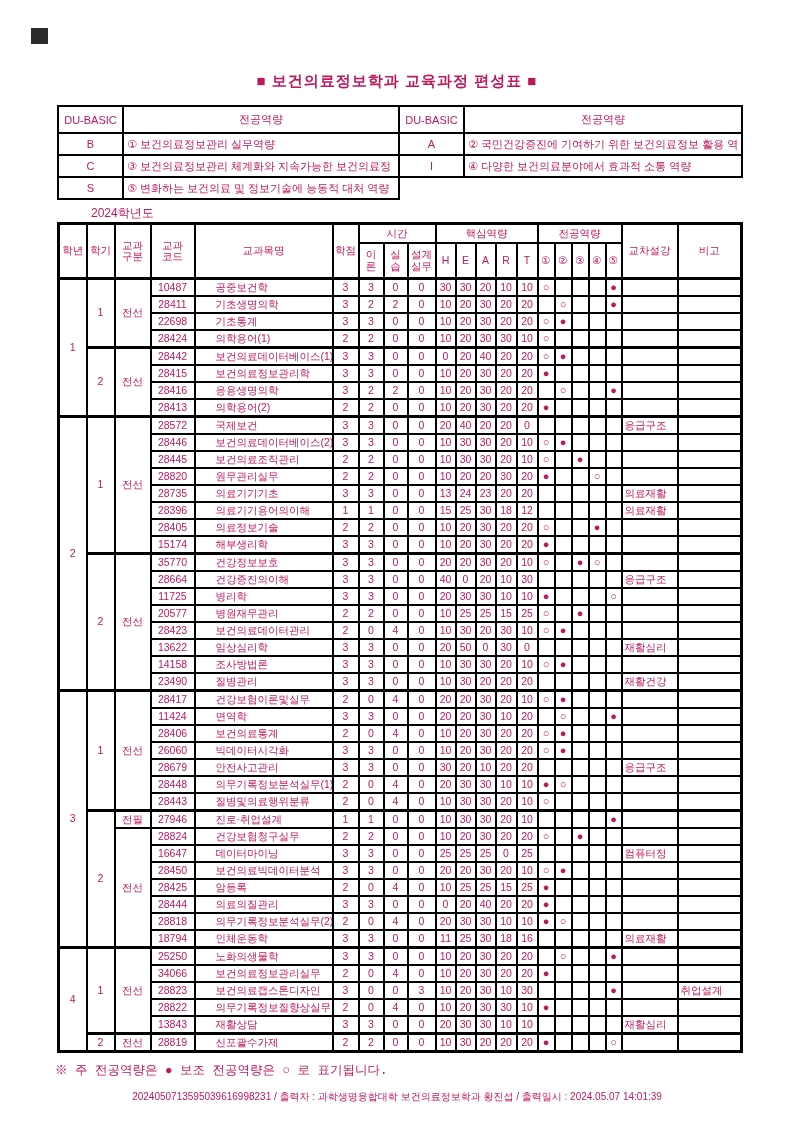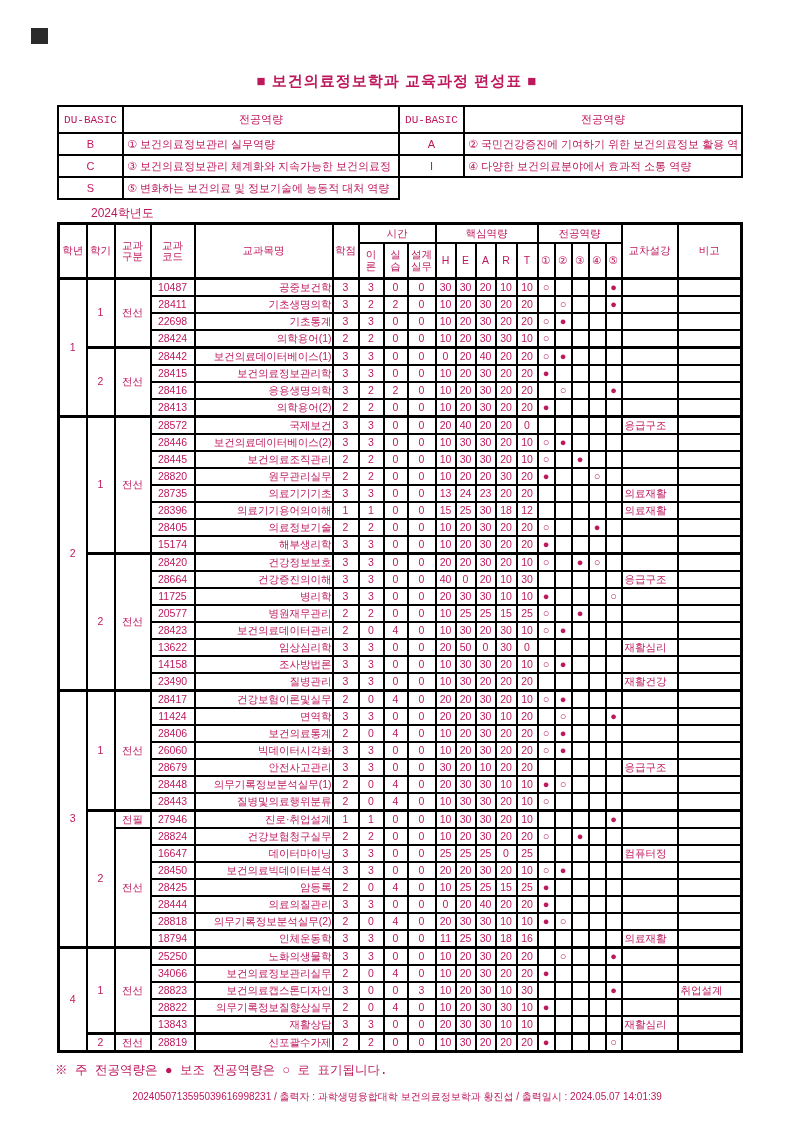--- a/index.html
+++ b/index.html
@@ -6,34 +6,34 @@
   .page{position:relative;width:794px;height:1123px;background:#ffffff;margin:0 auto;
         font-family:"Liberation Sans","DejaVu Sans",sans-serif;color:#be185d;overflow:hidden;}
   .corner-mark{position:absolute;left:31px;top:28px;width:17px;height:16px;background:#2b2b2b;}
   .doc-title{position:absolute;left:0;top:72px;width:100%;text-align:center;
              font-size:15px;font-weight:bold;letter-spacing:1px;}
   
   .comp-wrap{position:absolute;left:57px;top:105px;display:flex;align-items:flex-start;}
   table.comp{border-collapse:collapse;}
   table.comp th,table.comp td{border:2px solid #000;font-size:11px;font-weight:normal;
                               padding:0 3px;height:20px;text-align:center;white-space:nowrap;overflow:hidden;}
-  table.comp th.hdr{height:25px;font-family:Liberation Mono, monospace;}
+  table.comp th.hdr{height:25px;}
   table.comp td.desc{text-align:left;margin-left:36px;}
   table.comp-right{margin-left:-2px;}
   .year-label{position:absolute;left:57px;top:205px;font-size:12px;margin-left:34px;}
   
   .cur-wrap{position:absolute;left:57px;top:222px;}
   table.cur{border-collapse:collapse;table-layout:fixed;width:683px;border:3px solid #000;}
   table.cur th,table.cur td{border:2px solid #000;font-size:10.5px;font-weight:normal;
                             text-align:center;padding:0;line-height:1.08;overflow:hidden;}
   table.cur thead tr.h1 th{height:17px;}
   table.cur thead tr.h2 th{height:33px;white-space:pre-line;}
   table.cur thead{border-bottom:3px solid #000;}
   table.cur tbody td{height:15px;white-space:nowrap;}
-  table.cur td.name{text-align:right;padding-left:1px;}
+  table.cur td.name{text-align:left;padding-left:20px;}
   table.cur td.cross,table.cur td.note{text-align:left;padding-left:2px;}
   table.cur td.mark{font-size:11px;}
   table.cur tr.sec td{border-top:3px solid #000;}
   .footnote{position:absolute;left:55px;top:1062px;font-size:12.5px;font-family:Liberation Mono, monospace;}
   .print-line{position:absolute;left:0;top:1090px;width:100%;text-align:center;font-size:10px;}
 </style>
 </head>
 <body>
 
 <div class="page">
@@ -480,21 +480,21 @@
             <td class="mark"></td>
             <td class="mark"></td>
             <td class="mark"></td>
             <td class="mark"></td>
             <td class="cross"></td>
             <td class="note"></td>
           </tr>
           <tr class="sec">
             <td rowspan="8">2</td>
             <td rowspan="8">전선</td>
-            <td>28420</td>
+            <td>35770</td>
             <td class="name">건강정보보호</td>
             <td>3</td>
             <td>3</td>
             <td>0</td>
             <td>0</td>
             <td>20</td>
             <td>20</td>
             <td>30</td>
             <td>20</td>
             <td>10</td>

